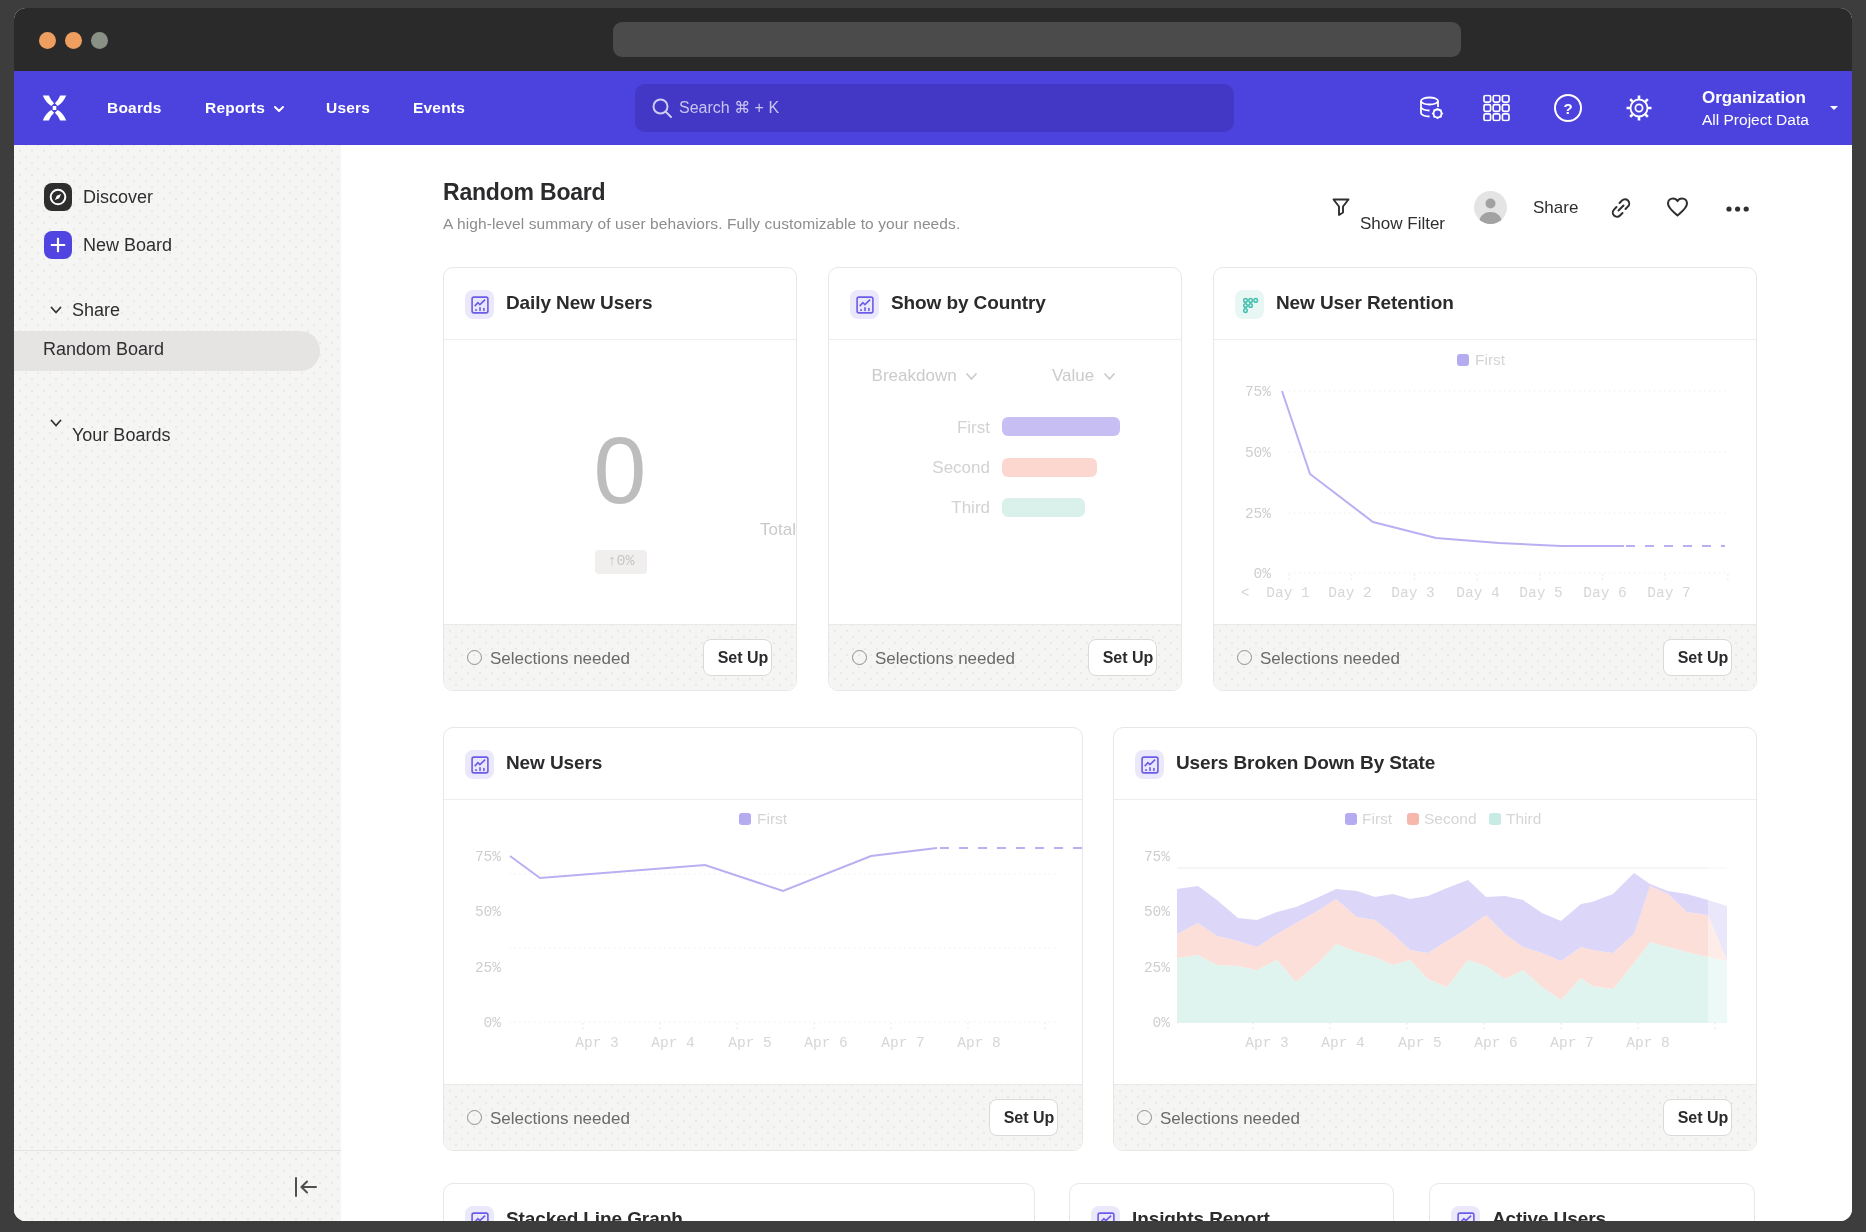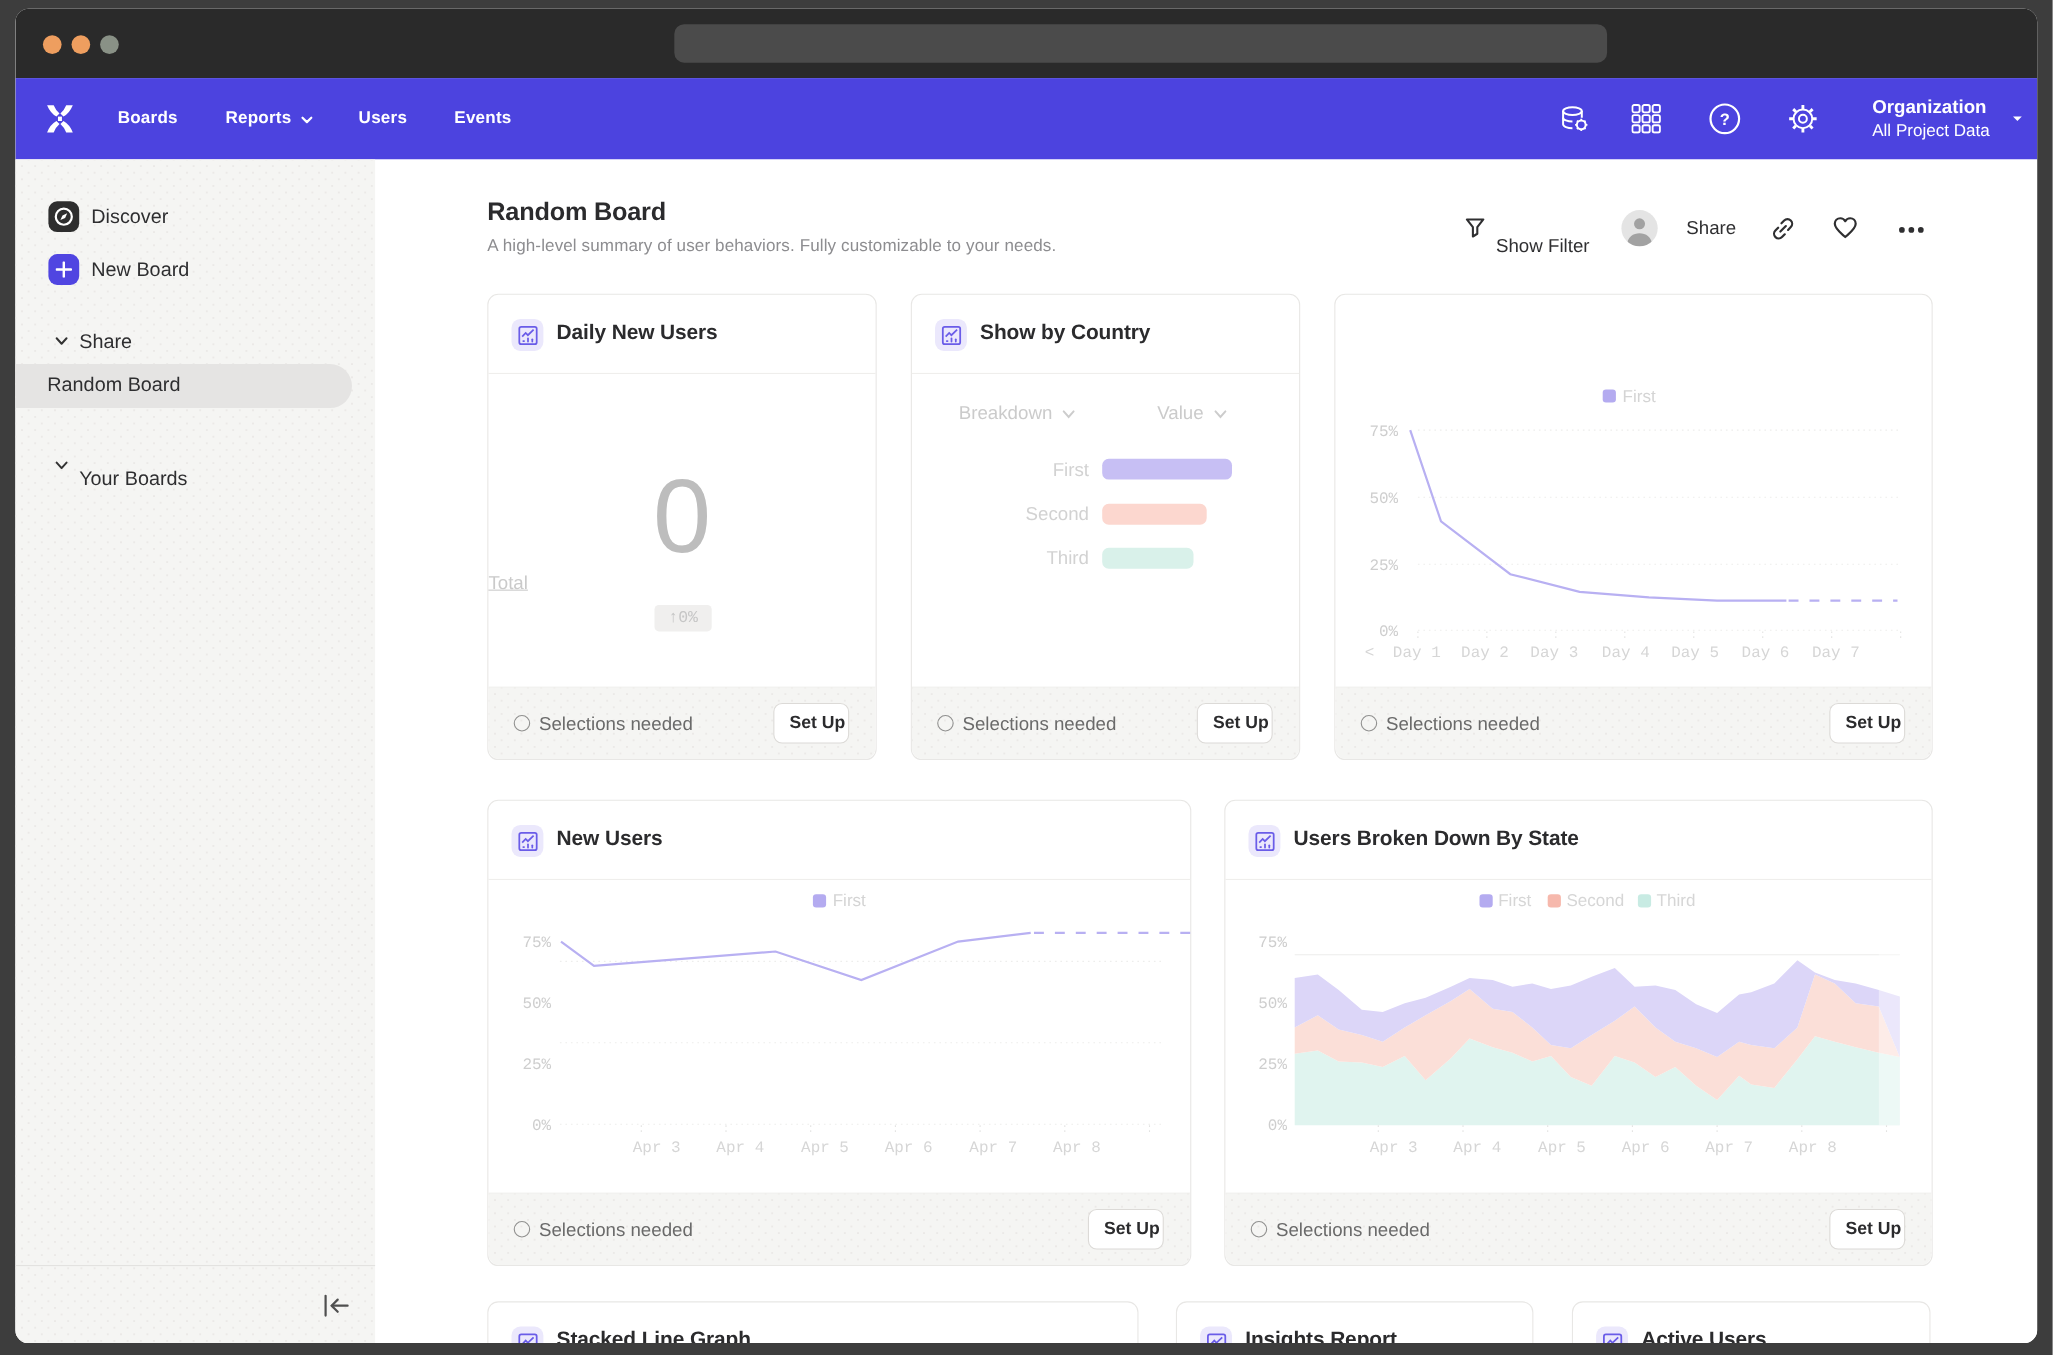--- a/index.html
+++ b/index.html
@@ -64,20 +64,27 @@
           <rect x="10.7" y="11" width="3.6" height="4"></rect>
         </g>
       </svg>
     <div class="navlink" style="left:93px;">Boards</div>
     <div class="navlink" style="left:191px;">Reports</div>
     <svg class="navico" style="left:258px;margin-top:1px;" width="14" height="14" viewBox="0 0 14 14">
         <path d="M3,5 L7,9 L11,5" stroke="#fff" stroke-width="2" fill="none" stroke-linecap="round" stroke-linejoin="round"></path>
       </svg>
     <div class="navlink" style="left:312px;">Users</div>
     <div class="navlink" style="left:399px;">Events</div>
+    <div class="search">
+      <svg width="22" height="22" viewBox="0 0 22 22">
+          <circle cx="9.5" cy="9.5" r="7" stroke="#cfccf3" stroke-width="2" fill="none"></circle>
+          <line x1="14.5" y1="14.5" x2="20" y2="20" stroke="#cfccf3" stroke-width="2" stroke-linecap="round"></line>
+        </svg>
+      <span>Search ⌘ + K</span>
+    </div>
     <svg class="navico" style="left:1403px;" width="28" height="28" viewBox="0 0 28 28" fill="none" stroke="#fff" stroke-width="1.8">
         <ellipse cx="12.5" cy="7" rx="8.5" ry="3.5"></ellipse>
         <path d="M4,7 V19 C4,21 8,22.5 12.5,22.5 M21,7 V13"></path>
         <path d="M4,13 C4,15 8,16.5 12.5,16.5"></path>
         <circle cx="20.5" cy="19.5" r="4"></circle>
         <g stroke-width="1.6">
           <line x1="20.5" y1="13.9" x2="20.5" y2="15.5"></line>
           <line x1="20.5" y1="23.5" x2="20.5" y2="25.1"></line>
           <line x1="14.9" y1="19.5" x2="16.5" y2="19.5"></line>
           <line x1="24.5" y1="19.5" x2="26.1" y2="19.5"></line>
@@ -199,21 +206,21 @@
                 <g stroke-linecap="round">
                   <line x1="5.2" y1="14.6" x2="5.9" y2="14.6"></line>
                   <line x1="9.5" y1="12.2" x2="9.5" y2="15"></line>
                   <line x1="13.4" y1="13" x2="13.4" y2="15"></line>
                 </g>
               </svg>
             </div>
             <div class="ctitle">Daily New Users</div>
           </div>
         <div style="position:absolute;left:0;top:155px;width:100%;text-align:center;font-size:95px;line-height:95px;color:#bdbdbd;">0</div>
-        <div style="position:absolute;left:0;top:253px;width:100%;text-align:left;font-size:17px;line-height:18px;color:#cacaca;text-decoration:underline;">Total</div>
+        <div style="position:absolute;left:0;top:253px;width:100%;text-align:right;font-size:17px;line-height:18px;color:#cacaca;">Total</div>
         <div style="position:absolute;left:151px;top:282px;width:52px;height:24px;background:#f0efee;border-radius:4px;text-align:center;line-height:24px;font-size:15px;color:#c6c6c6;" class="mono">↑0%</div>
         <div class="cfoot dots">
             <div class="fsel"></div>
             <div class="ftext">Selections needed</div>
             <div class="setup">Set Up</div>
           </div>
       </div>
       <div class="card" id="c2" style="left:487px;top:122px;width:354px;height:424px;">
         <div class="chead">
             <div class="chip">
@@ -241,20 +248,35 @@
         <div style="position:absolute;left:173px;top:190px;width:95px;height:19px;border-radius:6px;background:#fcd7cf;"></div>
         <div style="position:absolute;right:191px;top:230px;font-size:17px;color:#d2d2d2;">Third</div>
         <div style="position:absolute;left:173px;top:230px;width:83px;height:19px;border-radius:6px;background:#d9f1ea;"></div>
         <div class="cfoot dots">
             <div class="fsel"></div>
             <div class="ftext">Selections needed</div>
             <div class="setup">Set Up</div>
           </div>
       </div>
       <div class="card" id="c3" style="left:872px;top:122px;width:544px;height:424px;">
+        <div class="chead">
+            <div class="chip" style="background:#e9f7f4;">
+              <svg width="19" height="19" viewBox="0 0 19 19" fill="none">
+                <g stroke="#45bfae" stroke-width="1.5">
+                  <circle cx="5" cy="4.9" r="1.8"></circle>
+                  <circle cx="10.1" cy="4.9" r="1.8"></circle>
+                  <circle cx="15.2" cy="4.9" r="1.8"></circle>
+                  <circle cx="5" cy="10" r="1.8"></circle>
+                  <circle cx="10.1" cy="10" r="1.8"></circle>
+                  <circle cx="5" cy="15.1" r="1.8"></circle>
+                </g>
+              </svg>
+            </div>
+            <div class="ctitle">New User Retention</div>
+          </div>
         <svg style="position:absolute;left:0;top:72px;" width="544" height="286" viewBox="0 0 544 286">
           <rect x="243" y="14" width="12" height="12" rx="3" fill="#b4abf0"></rect>
           <text x="261" y="25" font-size="15.5" fill="#d4d4d4">First</text>
           <g font-size="14.5" fill="#cecece" text-anchor="end" font-family="Liberation Mono">
             <text x="57" y="56">75%</text>
               <text x="57" y="117">50%</text>
               <text x="57" y="178">25%</text>
               <text x="57" y="238">0%</text>
           </g>
           <g stroke="#ededec" stroke-width="1" stroke-dasharray="1.5,3.5">

